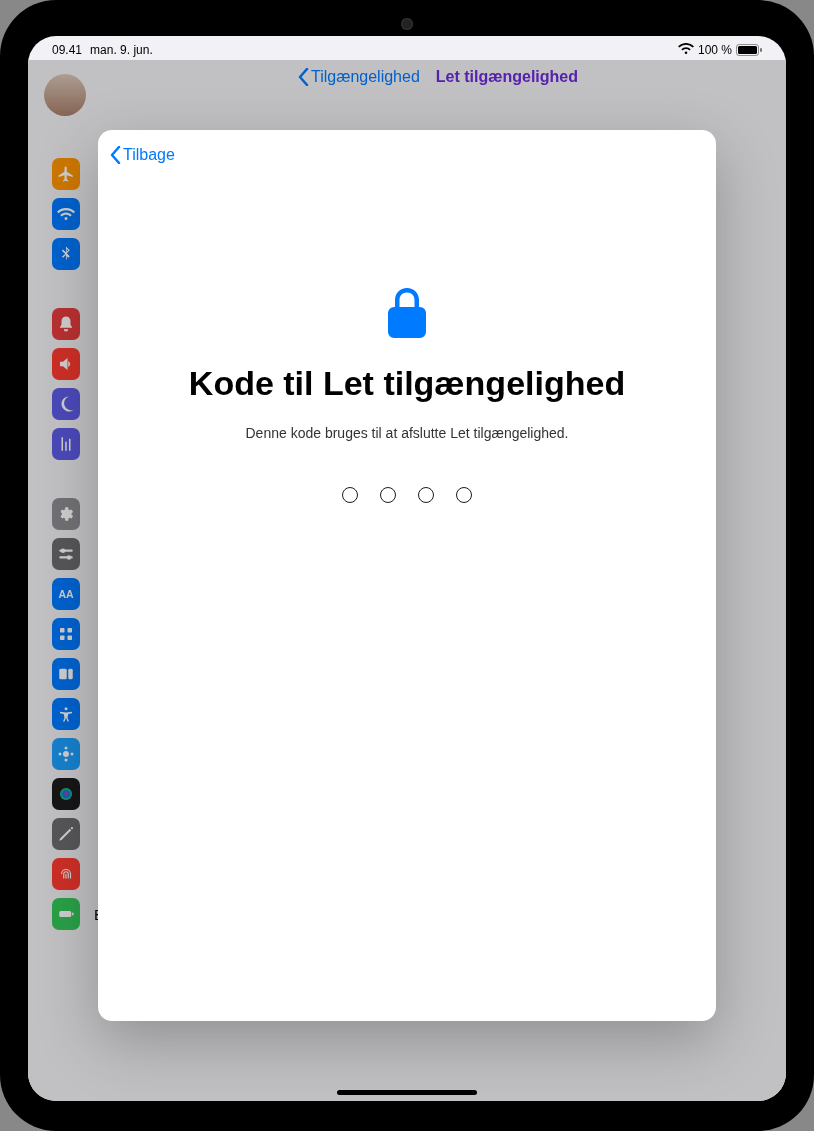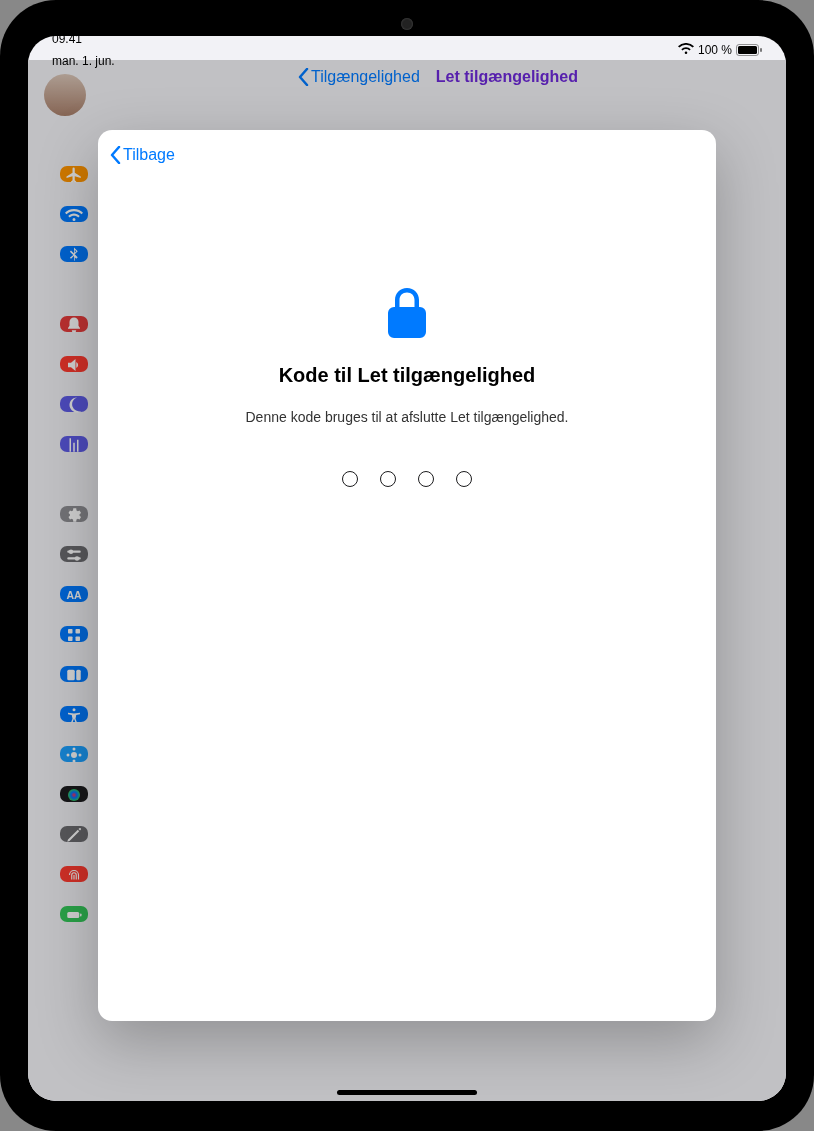--- a/index.html
+++ b/index.html
@@ -26,40 +26,40 @@
     }
 
     
     .status-bar {
       position: absolute; top: 0; left: 0; right: 0;
       height: 24px;
       display: flex; align-items: center; justify-content: space-between;
       padding: 4px 24px 0 24px;
       font-size: 12px; font-weight: 500; color: #000;
     }
-    .status-left { display: flex; gap: 8px; flex-direction: column; }
+    .status-left { display: flex; gap: 8px; }
     .status-right { display: flex; align-items: center; gap: 4px; }
     .battery-icon { display: inline-flex; align-items: center; }
     .wifi-icon-status { display: inline-block; }
 
     
     .bg-ui { position: absolute; inset: 24px 0 0 0; display: flex; }
     .bg-sidebar { width: 252px; background: #f2f2f6; padding-top: 6px; }
     .bg-sidebar-title { font-size: 30px; font-weight: 700; padding: 28px 16px 10px 16px; color: #000; }
     .bg-sidebar-icons { padding: 0 16px; display: flex; flex-direction: column; gap: 0; }
 
     .group-spacer { height: 30px; }
 
     .avatar-row { display:flex; align-items:center; gap:10px; padding: 8px 0 8px 0; }
     .avatar { width: 42px; height: 42px; border-radius: 50%; background: linear-gradient(#d8c4b6,#a87f6a); }
 
     .icon-box {
-      width: 28px; height: 16px; border-radius: 7px;
-      display: flex; align-items: flex-start; justify-content: center;
-      color: #fff; margin: 2px 12px;
+      width: 28px; height: 32px; border-radius: 7px;
+      display: flex; align-items: center; justify-content: center;
+      color: #fff; margin: 2px 4px;
     }
     .icon-box svg { width: 18px; height: 18px; }
 
     .side-row { display: flex; align-items: center; gap: 10px; height: 40px; padding: 0 4px; border-radius: 10px; }
     .side-row.blue-sel { background: transparent; }
     .side-row .label { font-size: 15px; color: #000; }
 
     .bg-main { flex: 1; background: #f2f2f6; position: relative; }
     .bg-main-nav { display: flex; align-items: center; gap: 4px; padding: 8px 18px; }
     .bg-main-nav .back { color: #007aff; font-size: 16px; display:flex; align-items:center; gap:2px;}
@@ -72,21 +72,21 @@
       top: 94px; left: 70px; right: 70px; bottom: 80px;
       background: #fff;
       border-radius: 14px;
       box-shadow: 0 20px 60px rgba(0,0,0,0.25);
       display: flex; flex-direction: column;
     }
     .modal-nav { height: 50px; display: flex; align-items: center; padding: 0 12px; }
     .modal-back { color: #007aff; font-size: 16px; display: flex; align-items: center; gap: 2px; }
     .modal-body { flex: 1; display: flex; flex-direction: column; align-items: center; padding-top: 108px; }
     .lock-icon { color: #007aff; margin-bottom: 22px; }
-    .modal-title { font-size: 20px; font-weight: 700; color: #000; text-align: center; }
+    .modal-title { font-size: 34px; font-weight: 700; color: #000; text-align: center; }
     .modal-sub { font-size: 14px; color: #333; margin-top: 22px; text-align: left; padding: 0 40px; }
     .passcode-dots { display: flex; gap: 22px; margin-top: 46px; }
     .dot { width: 16px; height: 16px; border: 1.5px solid #1c1c1e; border-radius: 50%; }
 
     
     .home-indicator {
       position: absolute; bottom: 6px; left: 50%; transform: translateX(-50%);
       width: 140px; height: 5px; border-radius: 3px; background: #000;
     }
 
@@ -277,21 +277,21 @@
             <span>Tilgængelighed</span>
           </div>
           <div class="title">Let tilgængelighed</div>
         </div>
       </div>
     </div>
 
     <div class="status-bar">
       <div class="status-left">
         <span>09.41</span>
-        <span>man. 1. jun.</span>
+        <span>man. 9. jun.</span>
       </div>
       <div class="status-right">
         <span class="wifi-icon-status">
           <svg width="16" height="12" viewBox="0 0 16 12">
               <path d="M8 11a1.3 1.3 0 1 0 0-2.6A1.3 1.3 0 0 0 8 11zm-3.4-3.5a4.8 4.8 0 0 1 6.8 0l1.3-1.3a6.6 6.6 0 0 0-9.4 0l1.3 1.3zM1.3 4.6a9.5 9.5 0 0 1 13.4 0L16 3.3a11.3 11.3 0 0 0-16 0l1.3 1.3z" fill="#000"></path>
             </svg>
         </span>
         <span>100 %</span>
         <span class="battery-icon">
           <svg width="26" height="12" viewBox="0 0 26 12">

